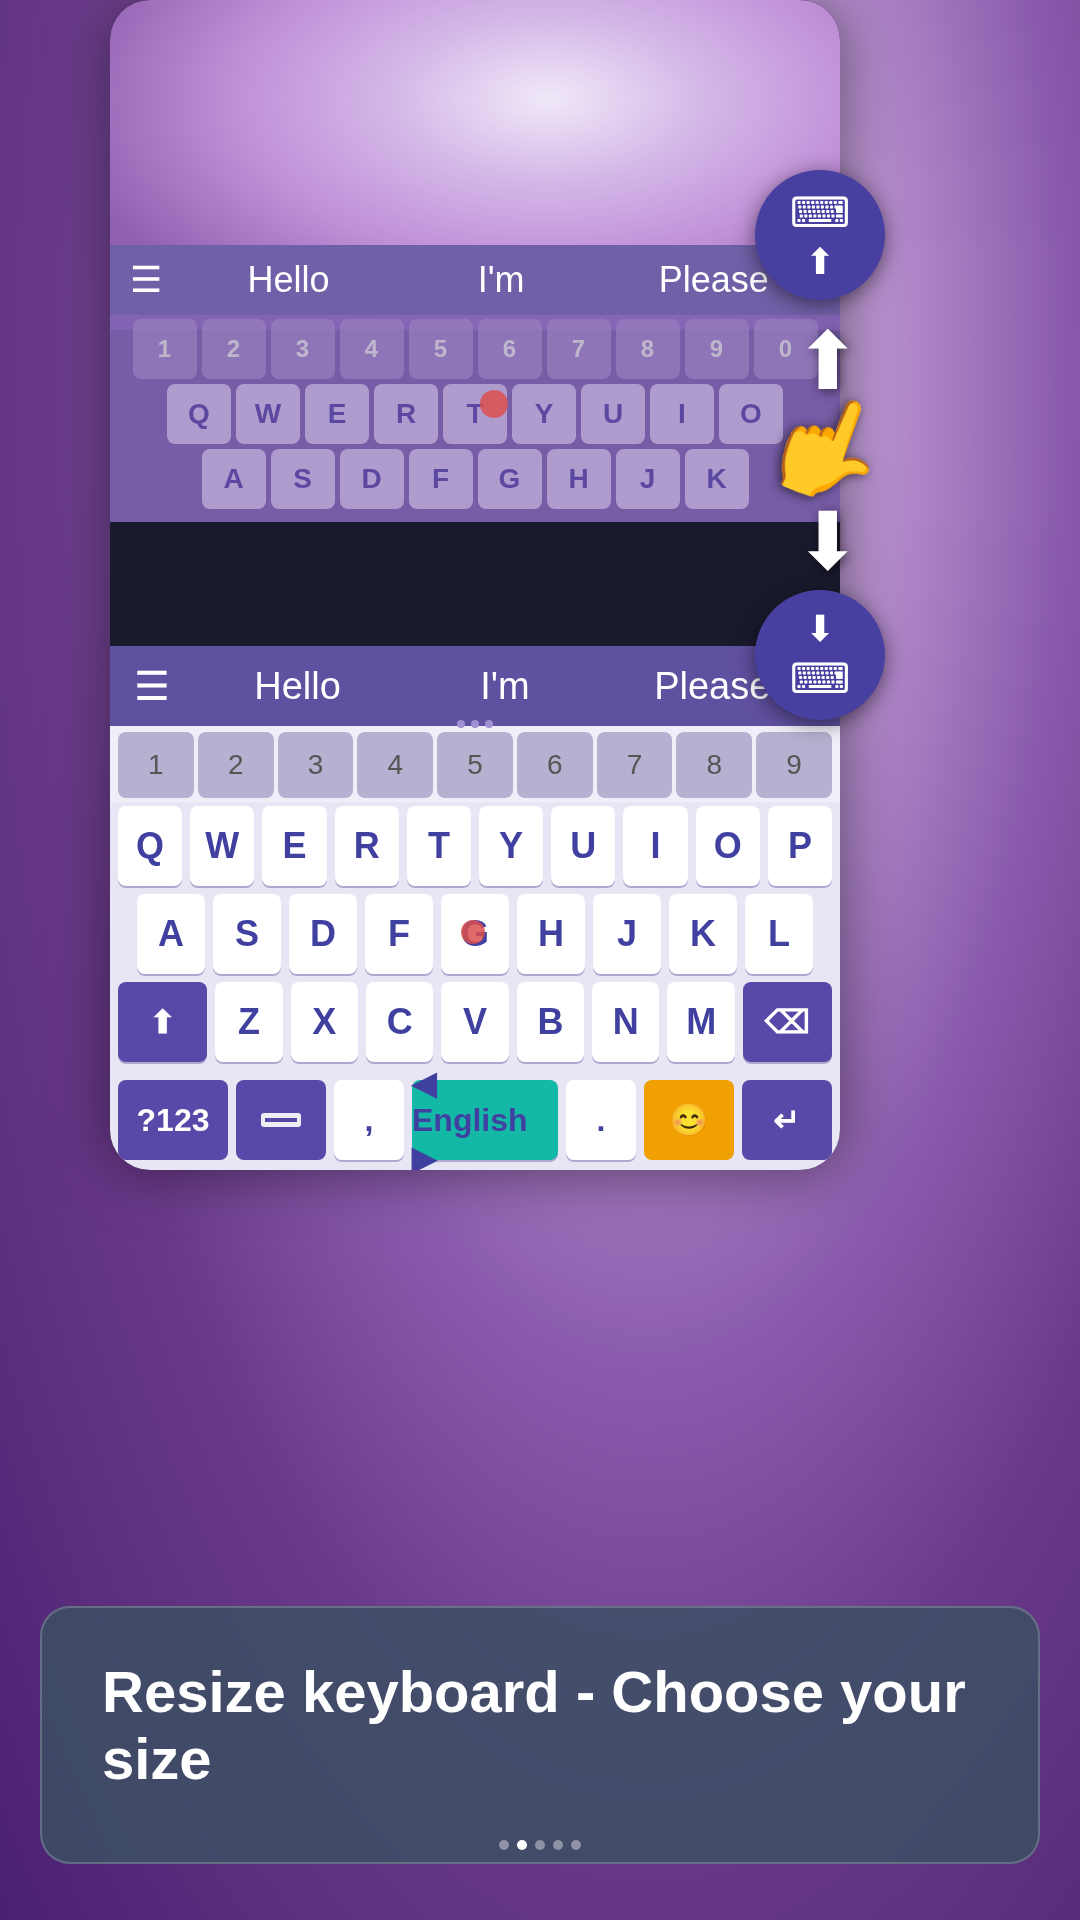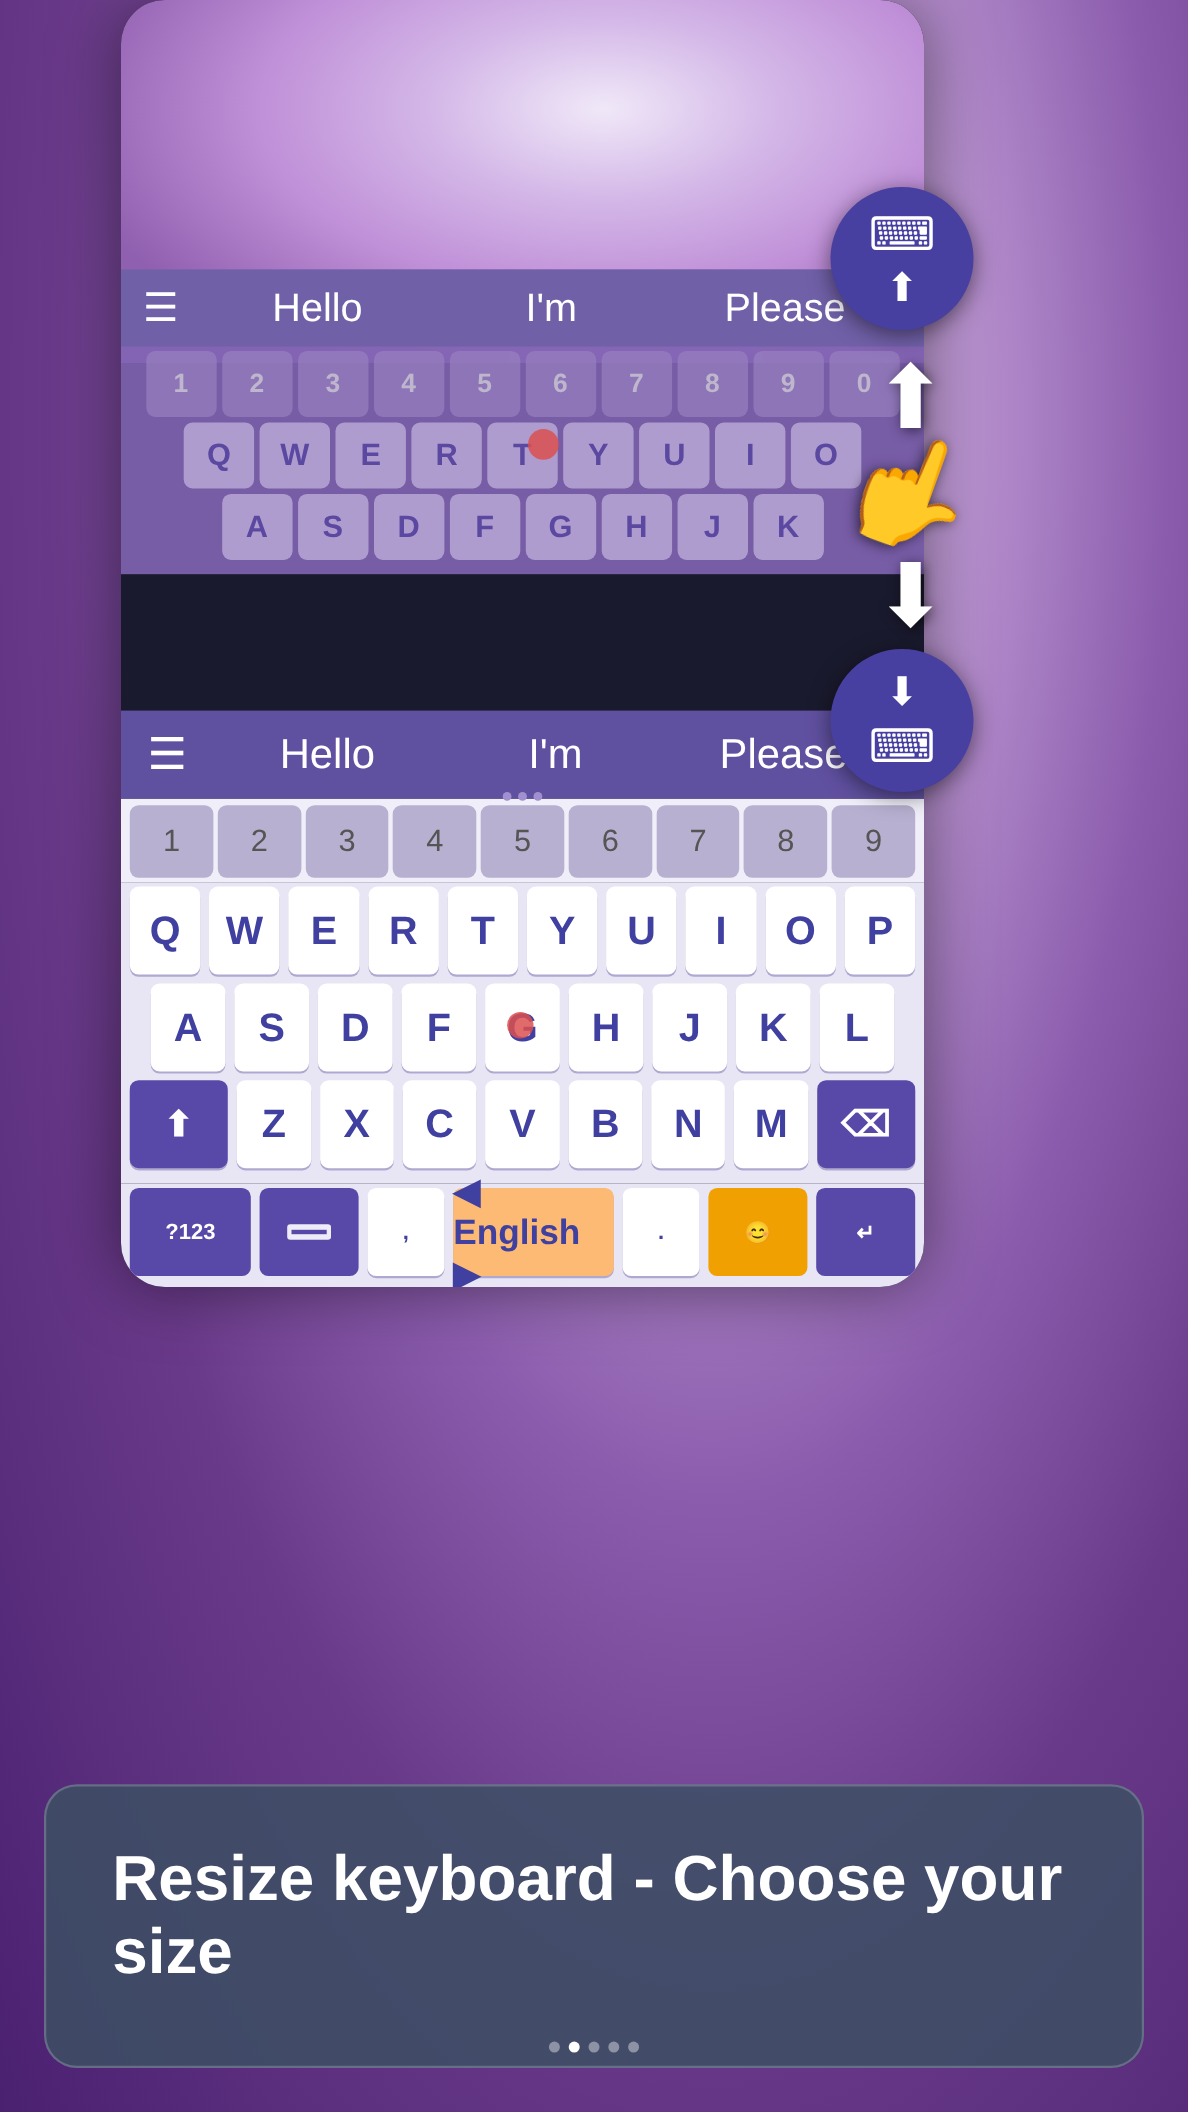--- a/index.html
+++ b/index.html
@@ -224,30 +224,30 @@
     }
 
     .func-key {
       background: #5848a8;
       color: white;
       border-radius: 8px;
       height: 80px;
       display: flex;
       align-items: center;
       justify-content: center;
-      font-size: 20px;
+      font-size: 32px;
       font-weight: 600;
       cursor: pointer;
       box-shadow: 0 2px 0 #3830808;
     }
 
     .key-123 { width: 110px; }
     .key-lang-switch { width: 90px; }
     .key-comma { width: 70px; background: white; color: #4040a0; box-shadow: 0 2px 0 #b0a8d0; }
-    .key-space { flex: 1; background: #fdba74; color: #4040a0; font-size: 32px; box-shadow: 0 2px 0 #b0a8d0; }
+    .key-space { flex: 1; background: #14b8a6; color: #4040a0; font-size: 32px; box-shadow: 0 2px 0 #b0a8d0; }
     .key-period { width: 70px; background: white; color: #4040a0; box-shadow: 0 2px 0 #b0a8d0; }
     .key-emoji { width: 90px; background: #f0a000; }
     .key-enter { width: 90px; }
 
     
     .resize-top-circle {
       position: absolute;
       right: 30px;
       top: 170px;
       width: 130px;
@@ -259,21 +259,21 @@
       align-items: center;
       justify-content: center;
       z-index: 10;
       cursor: pointer;
       box-shadow: 0 4px 20px rgba(0,0,0,0.5);
     }
 
     
     .info-box {
       position: absolute;
-      bottom: 40px;
+      bottom: 56px;
       left: 40px;
       right: 40px;
       background: rgba(60, 80, 100, 0.85);
       border-radius: 30px;
       padding: 50px 60px;
       z-index: 5;
       border: 2px solid rgba(255,255,255,0.2);
     }
 
     .info-title {

